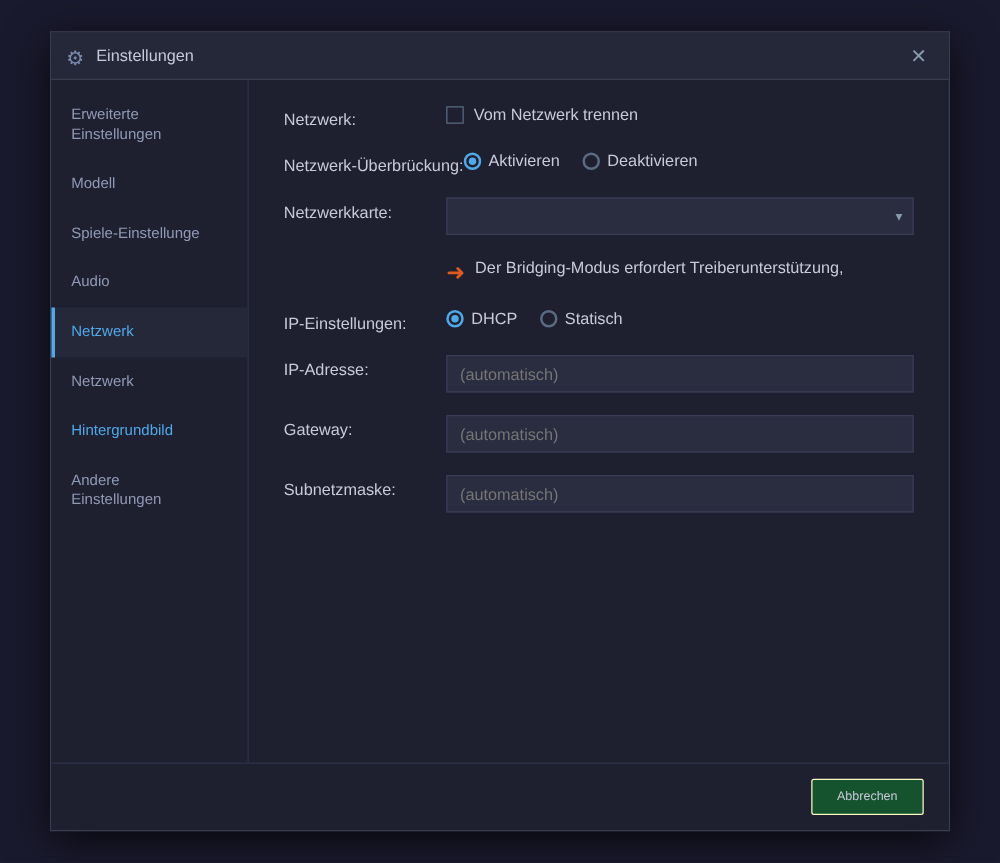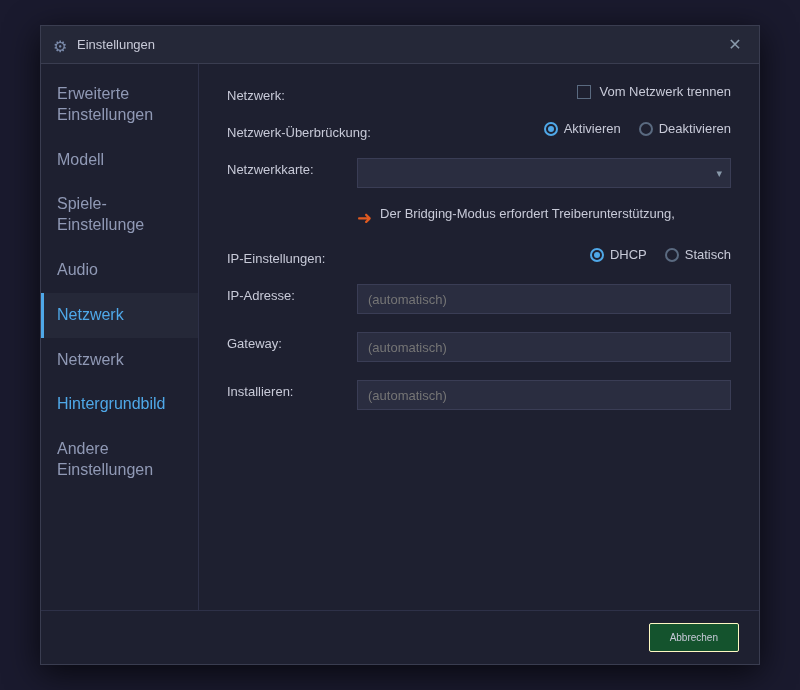--- a/index.html
+++ b/index.html
@@ -60,21 +60,21 @@
     }
     .sidebar {
       width: 158px;
       background: #1e2030;
       border-right: 1px solid #2e3148;
       padding-top: 8px;
       flex-shrink: 0;
     }
     .sidebar-item {
       padding: 12px 16px;
-      font-size: 16px;
+      font-size: 12px;
       cursor: pointer;
       color: #9099b5;
       line-height: 1.3;
     }
     .sidebar-item.active {
       background: #252838;
       color: #4fa8e8;
       border-left: 3px solid #4fa8e8;
       padding-left: 13px;
     }
@@ -97,21 +97,20 @@
       color: #c8cad8;
       padding-top: 4px;
       flex-shrink: 0;
     }
     .form-control {
       flex: 1;
       display: flex;
       align-items: center;
       gap: 12px;
       flex-wrap: wrap;
-      justify-content: flex-end;
     }
     .radio-group {
       display: flex;
       align-items: center;
       gap: 18px;
     }
     .radio-label {
       display: flex;
       align-items: center;
       gap: 6px;
@@ -336,21 +335,21 @@
       </div>
 
       <div class="form-row">
         <span class="form-label">Gateway:</span>
         <div class="form-control">
           <input class="text-input" type="text" placeholder="(automatisch)" style="">
         </div>
       </div>
 
       <div class="form-row">
-        <span class="form-label">Installieren:</span>
+        <span class="form-label">Subnetzmaske:</span>
         <div class="form-control">
           <input class="text-input" type="text" placeholder="(automatisch)" style="">
         </div>
       </div>
 
     </div>
   </div>
 
   <div class="footer">
     <button class="btn-cancel">Abbrechen</button>

